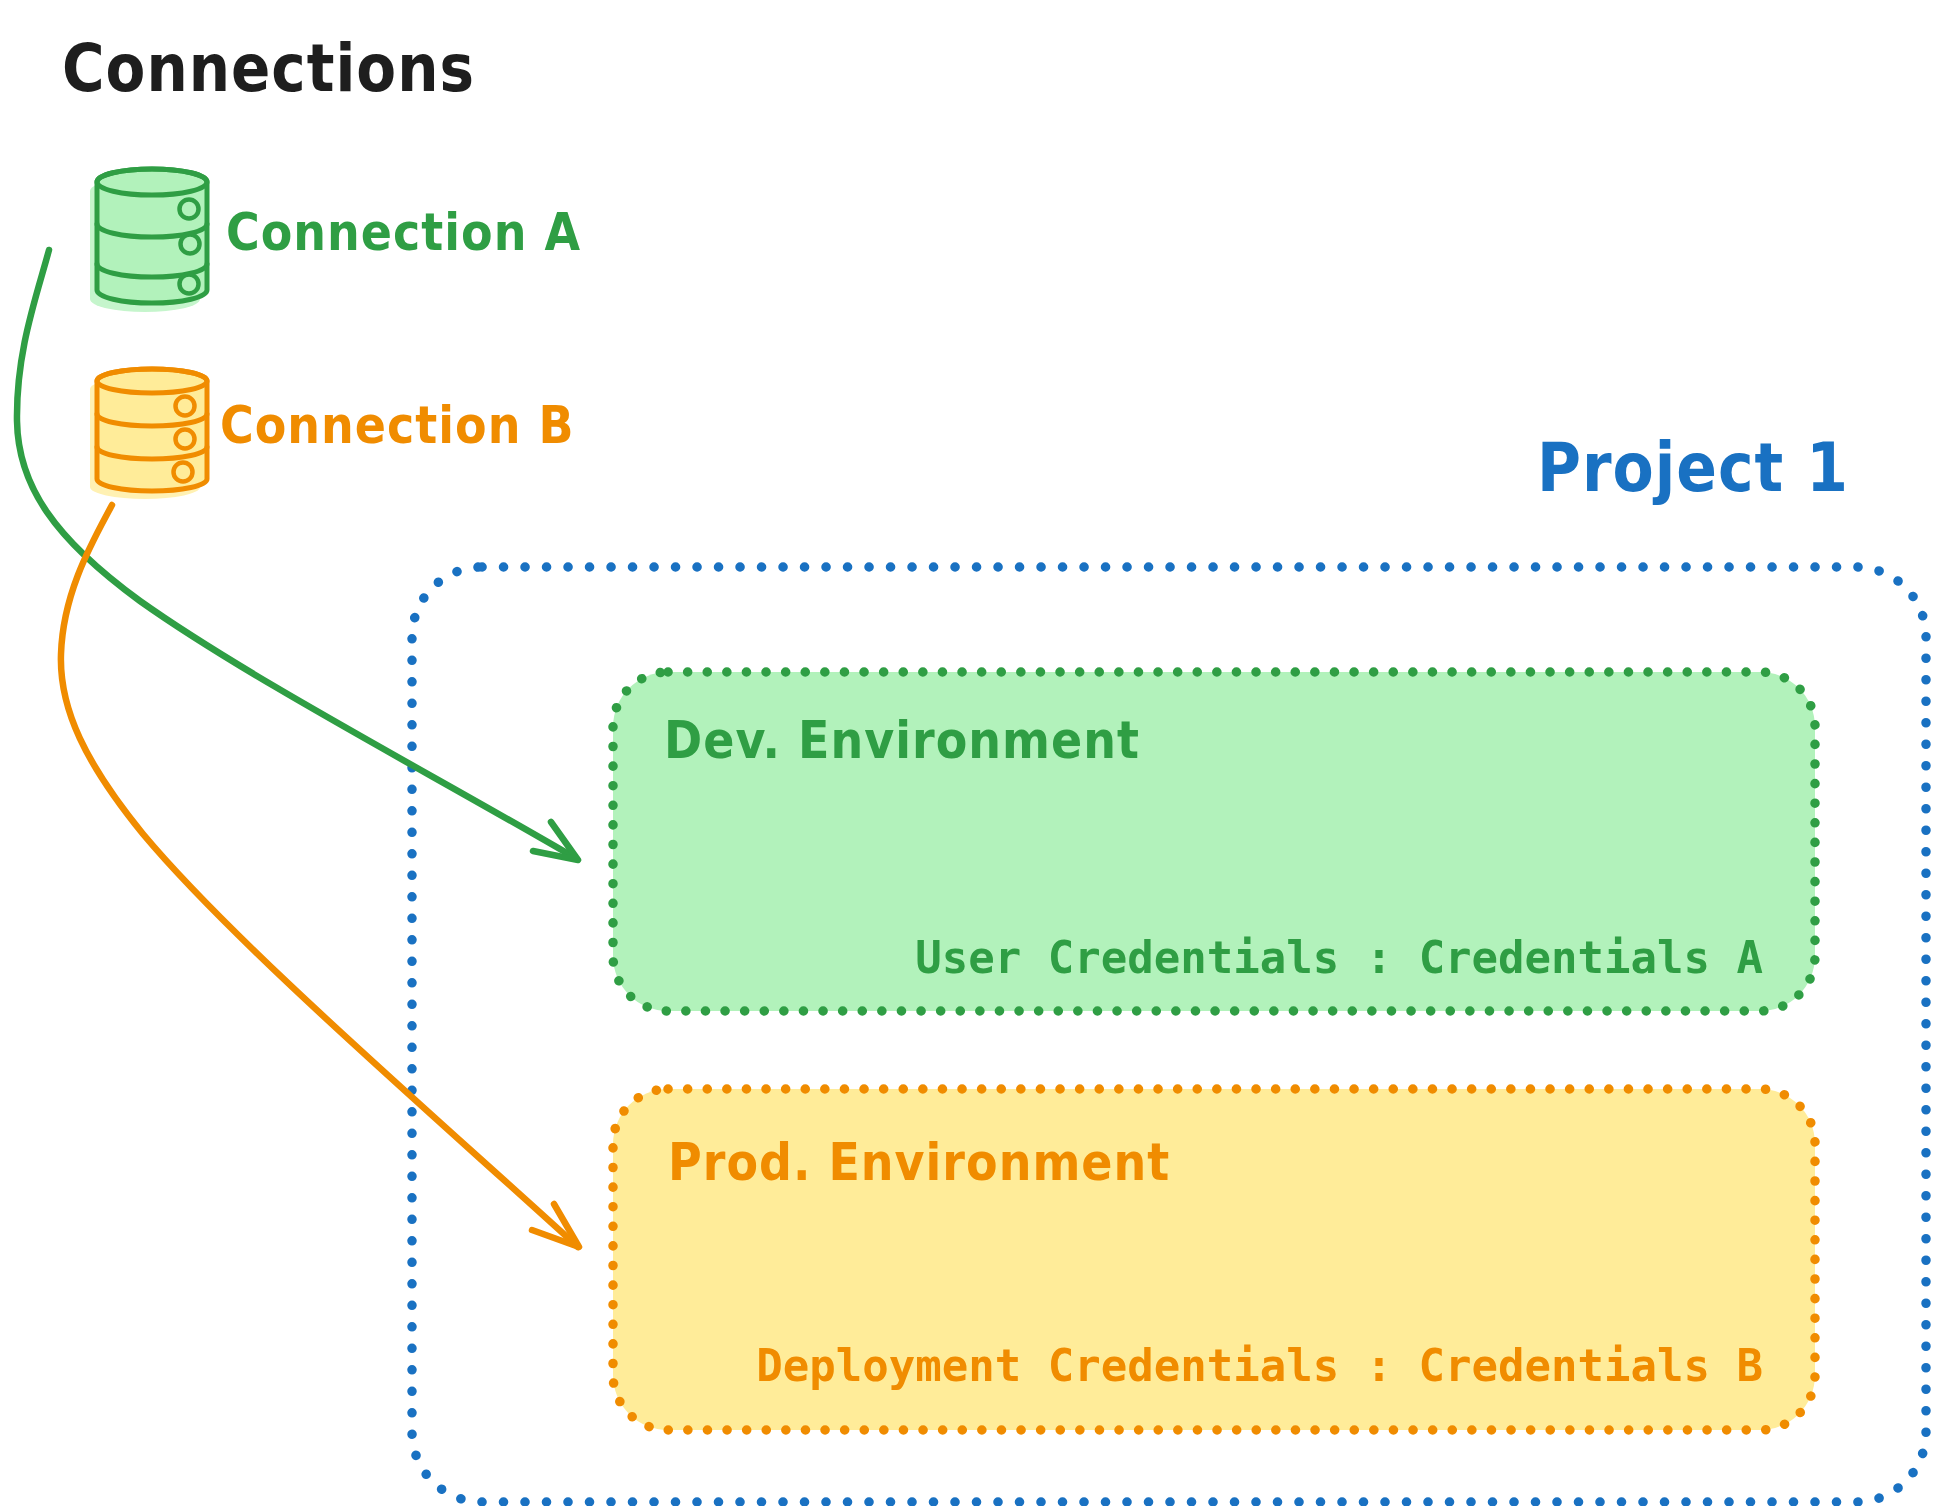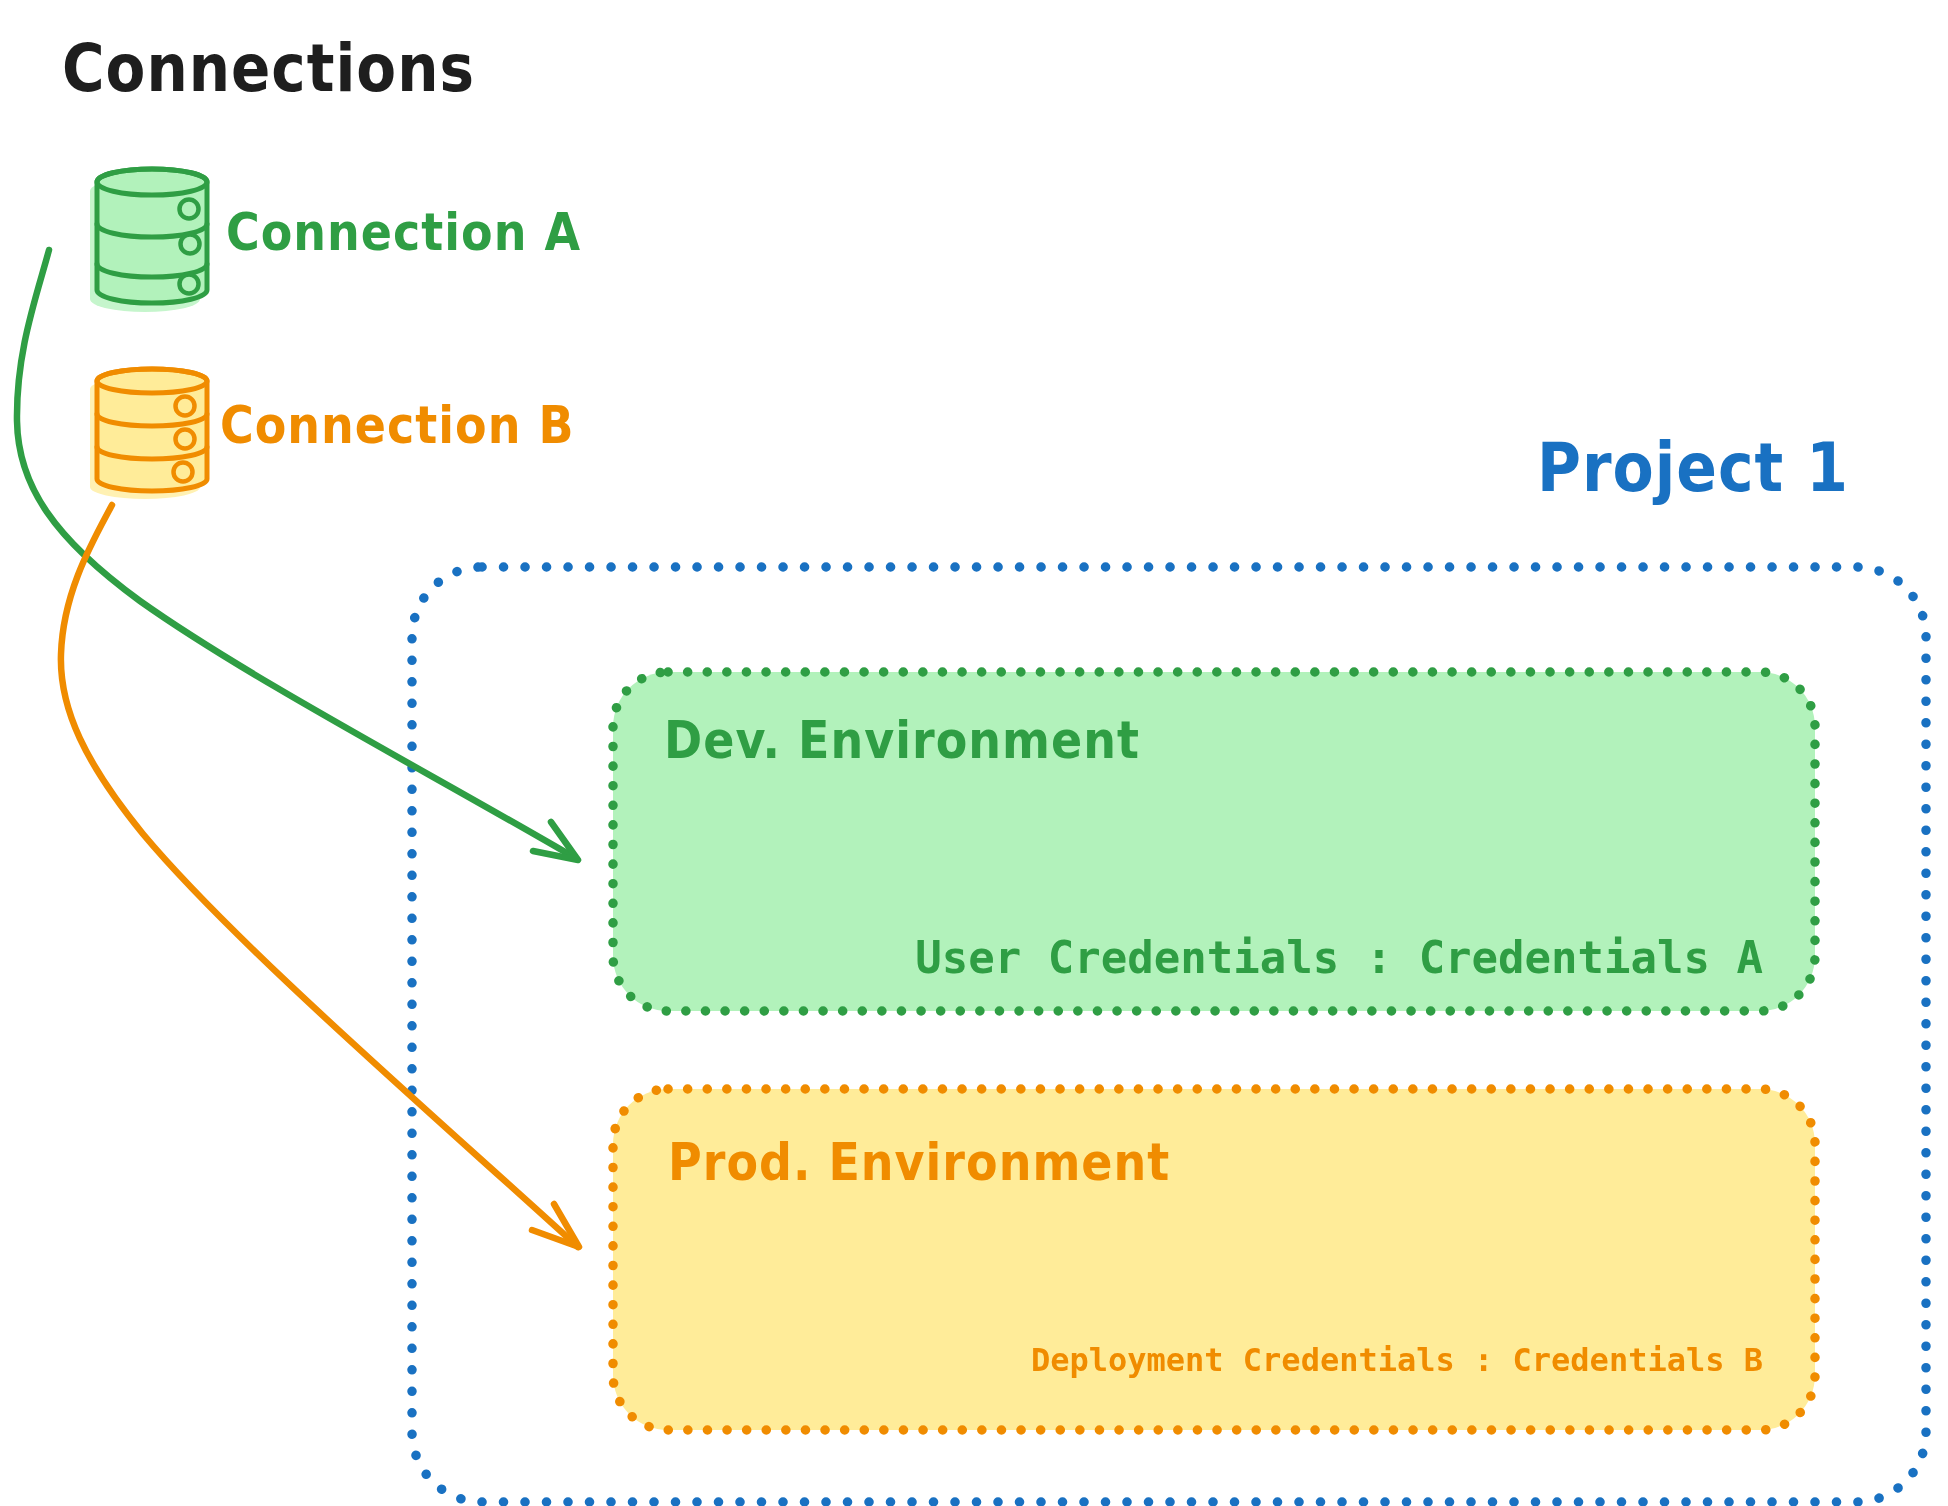--- a/index.html
+++ b/index.html
@@ -40,21 +40,21 @@
   .c-orange { color: #f08c00; }
   .c-blue   { color: #1971c2; }
 
   .diagram-title   { left: 62px;   top: 20px;   font-size: 58px; }
   .conn-a-label    { left: 226px;  top: 190px;  font-size: 46px; }
   .conn-b-label    { left: 220px;  top: 383px;  font-size: 46px; }
   .project-label   { left: 1537px; top: 418px;  font-size: 60px; }
   .dev-title       { left: 664px;  top: 698px;  font-size: 46px; }
   .prod-title      { left: 668px;  top: 1120px; font-size: 46px; }
   .dev-creds       { right: 185px; top: 920px;  font-size: 44px; }
-  .prod-creds      { right: 185px; top: 1328px; font-size: 32px; }
+  .prod-creds      { right: 185px; top: 1328px; font-size: 44px; }
 </style>
 </head>
 <body>
 
 <div class="canvas">
 
   <svg class="shapes-layer" width="1948" height="1506" viewBox="0 0 1948 1506" xmlns="http://www.w3.org/2000/svg">
 
     <rect x="412" y="551" width="1514" height="935" rx="70" fill="none" stroke="#1971c2" stroke-width="9.5" stroke-linecap="round" stroke-dasharray="0.1 21.4"></rect>
 

